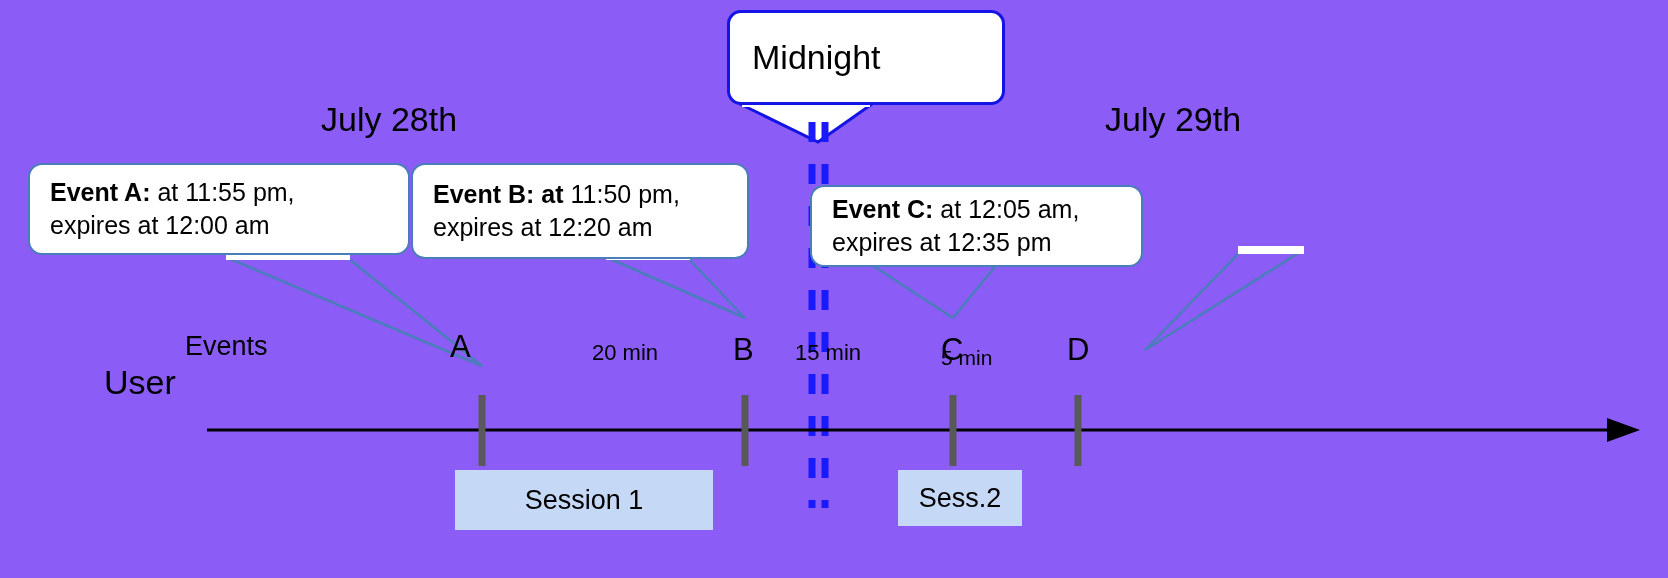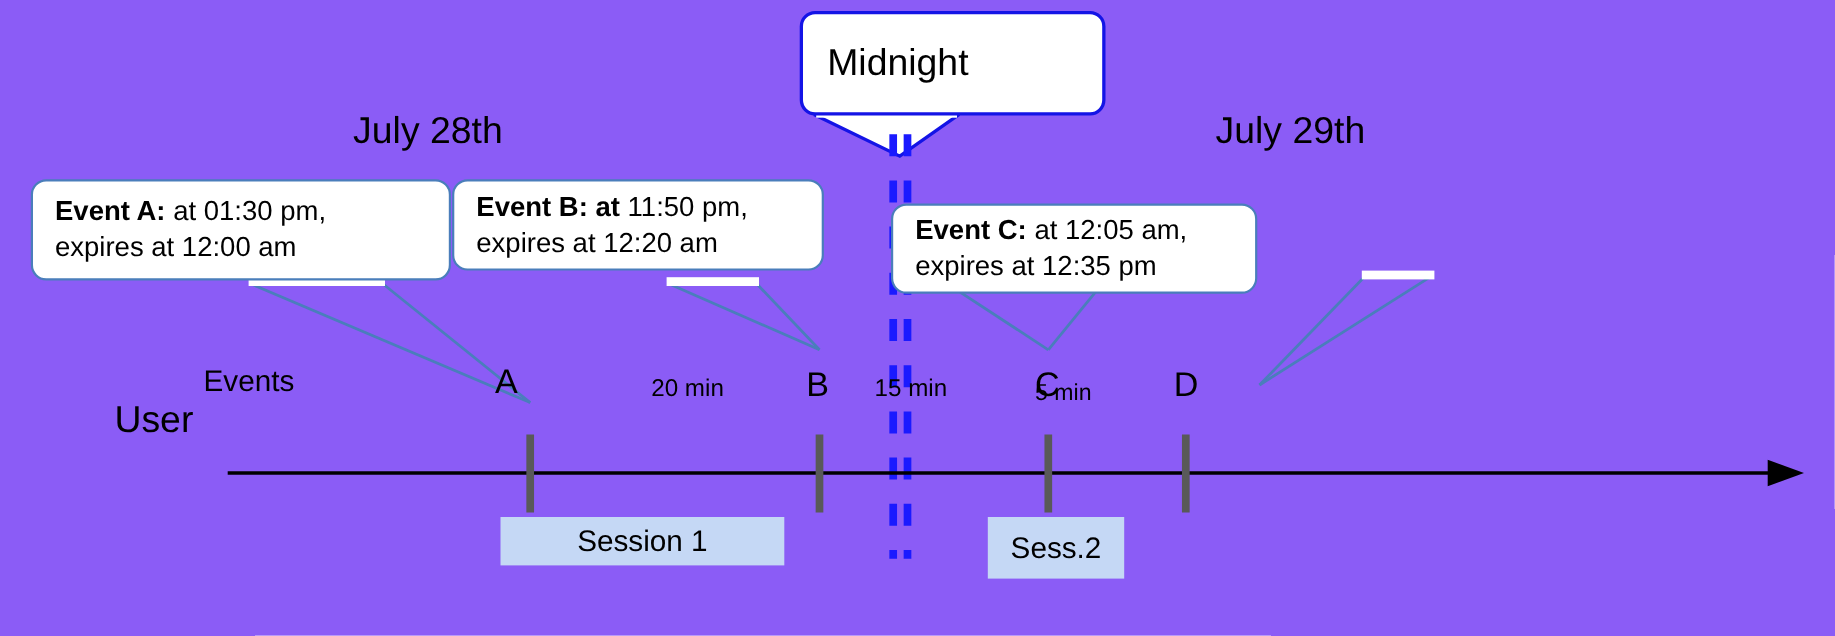--- a/index.html
+++ b/index.html
@@ -125,26 +125,26 @@
 
   <div class="midnight-box" style="left:727px; top:10px; width:278px; height:95px;">
     <span>Midnight</span>
   </div>
 
   <div class="txt date-label" style="left:321px; top:100px;">July 28th</div>
   <div class="txt date-label" style="left:1105px; top:100px;">July 29th</div>
 
   <div class="callout" style="left:28px; top:163px; width:382px; height:92px;">
     <div>
-      <div><span class="lbl">Event A:</span><span> at 01:30 pm,</span></div>
+      <div><span class="lbl">Event A:</span><span> at 11:55 pm,</span></div>
       <div>expires at 12:00 am</div>
     </div>
   </div>
 
-  <div class="callout" style="left:411px; top:163px; width:338px; height:83px;">
+  <div class="callout" style="left:411px; top:163px; width:338px; height:96px;">
     <div>
       <div><span class="lbl">Event B: at</span><span> 11:50 pm,</span></div>
       <div>expires at 12:20 am</div>
     </div>
   </div>
 
   <div class="callout" style="left:810px; top:157px; width:333px; height:82px;margin-top:28px;">
     <div>
       <div><span class="lbl">Event C:</span><span> at 12:05 am,</span></div>
       <div>expires at 12:35 pm</div>
@@ -157,20 +157,20 @@
 
   <div class="txt ev-letter" style="left:450px; top:329px;">A</div>
   <div class="txt ev-letter" style="left:733px; top:332px;">B</div>
   <div class="txt ev-letter" style="left:941px; top:332px;">C</div>
   <div class="txt ev-letter" style="left:1067px; top:332px;">D</div>
 
   <div class="txt gap-label" style="left:592px; top:340px;">20 min</div>
   <div class="txt gap-label" style="left:795px; top:340px;">15 min</div>
   <div class="txt gap-label-sm" style="left:941px; top:346px;">5 min</div>
 
-  <div class="session" style="left:455px; top:470px; width:258px; height:44px;">
+  <div class="session" style="left:455px; top:470px; width:258px; height:60px;">
     <span>Session 1</span>
   </div>
   <div class="session" style="left:898px; top:470px; width:124px; height:56px;">
     <span>Sess.2</span>
   </div>
 
 </div>
 
 </body></html>

